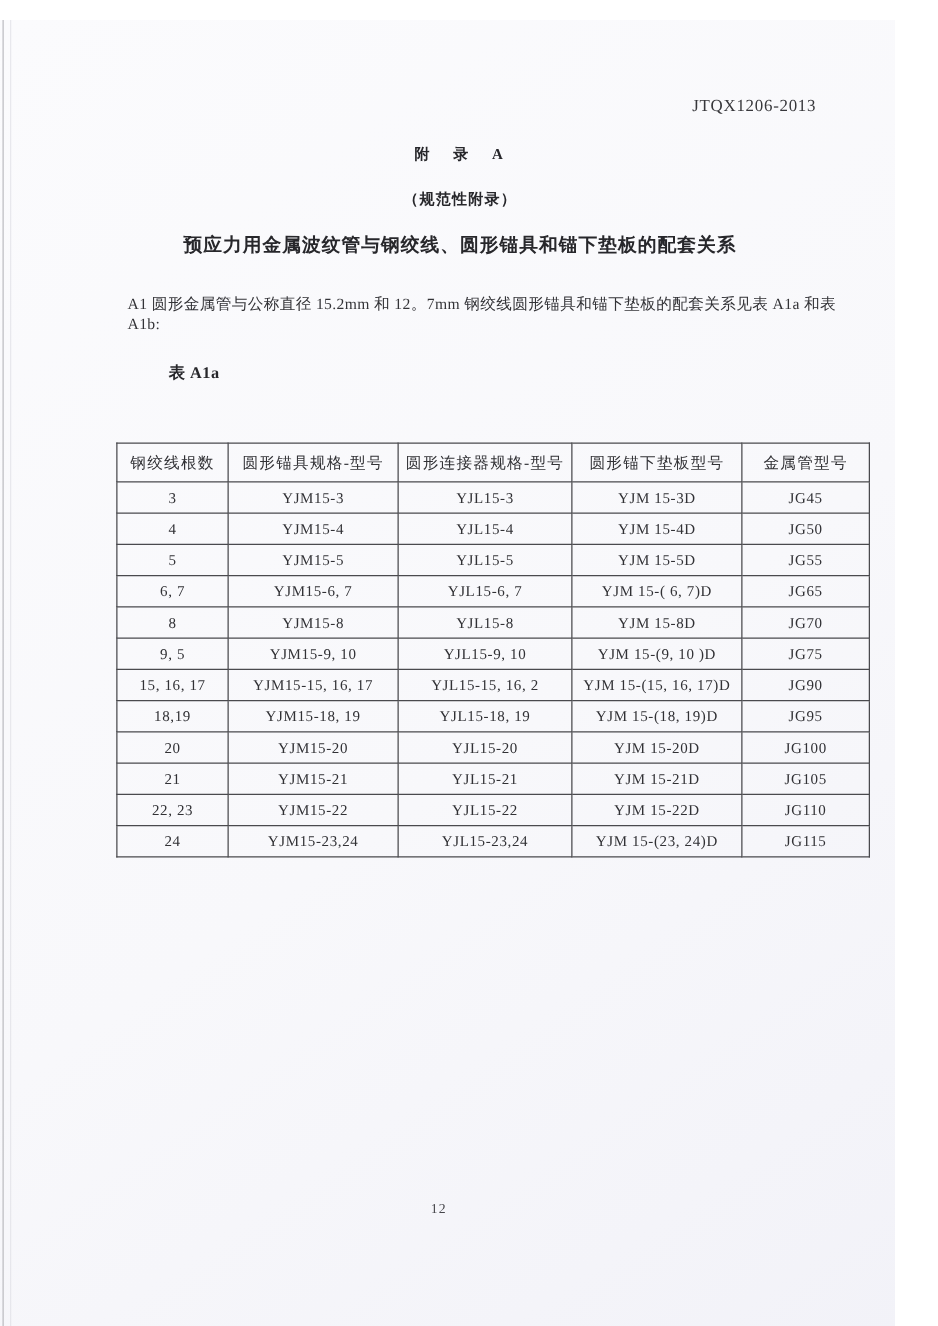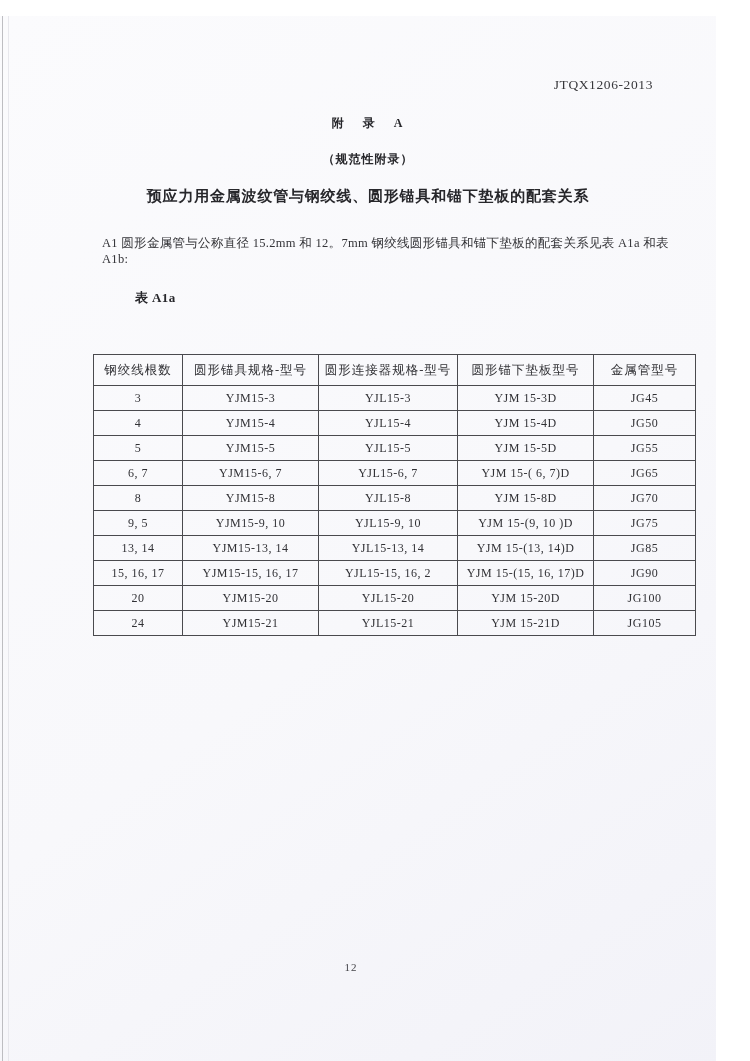--- a/index.html
+++ b/index.html
@@ -154,45 +154,59 @@
         <td>JG70</td>
       </tr>
         <tr>
         <td>9, 5</td>
         <td>YJM15-9, 10</td>
         <td>YJL15-9, 10</td>
         <td>YJM 15-(9, 10 )D</td>
         <td>JG75</td>
       </tr>
         <tr>
-        <td>13, 14</td>
-        <td>YJM15-13, 14</td>
-        <td>YJL15-13, 14</td>
-        <td>YJM 15-(13, 14)D</td>
-        <td>JG85</td>
-      </tr>
-        <tr>
         <td>15, 16, 17</td>
         <td>YJM15-15, 16, 17</td>
         <td>YJL15-15, 16, 2</td>
         <td>YJM 15-(15, 16, 17)D</td>
         <td>JG90</td>
       </tr>
         <tr>
+        <td>18,19</td>
+        <td>YJM15-18, 19</td>
+        <td>YJL15-18, 19</td>
+        <td>YJM 15-(18, 19)D</td>
+        <td>JG95</td>
+      </tr>
+        <tr>
         <td>20</td>
         <td>YJM15-20</td>
         <td>YJL15-20</td>
         <td>YJM 15-20D</td>
         <td>JG100</td>
       </tr>
         <tr>
-        <td>24</td>
+        <td>21</td>
         <td>YJM15-21</td>
         <td>YJL15-21</td>
         <td>YJM 15-21D</td>
         <td>JG105</td>
       </tr>
+        <tr>
+        <td>22, 23</td>
+        <td>YJM15-22</td>
+        <td>YJL15-22</td>
+        <td>YJM 15-22D</td>
+        <td>JG110</td>
+      </tr>
+        <tr>
+        <td>24</td>
+        <td>YJM15-23,24</td>
+        <td>YJL15-23,24</td>
+        <td>YJM 15-(23, 24)D</td>
+        <td>JG115</td>
+      </tr>
       </tbody>
   </table>
 
   <div class="page-number">12</div>
 
 </div>
 
 </body></html>

